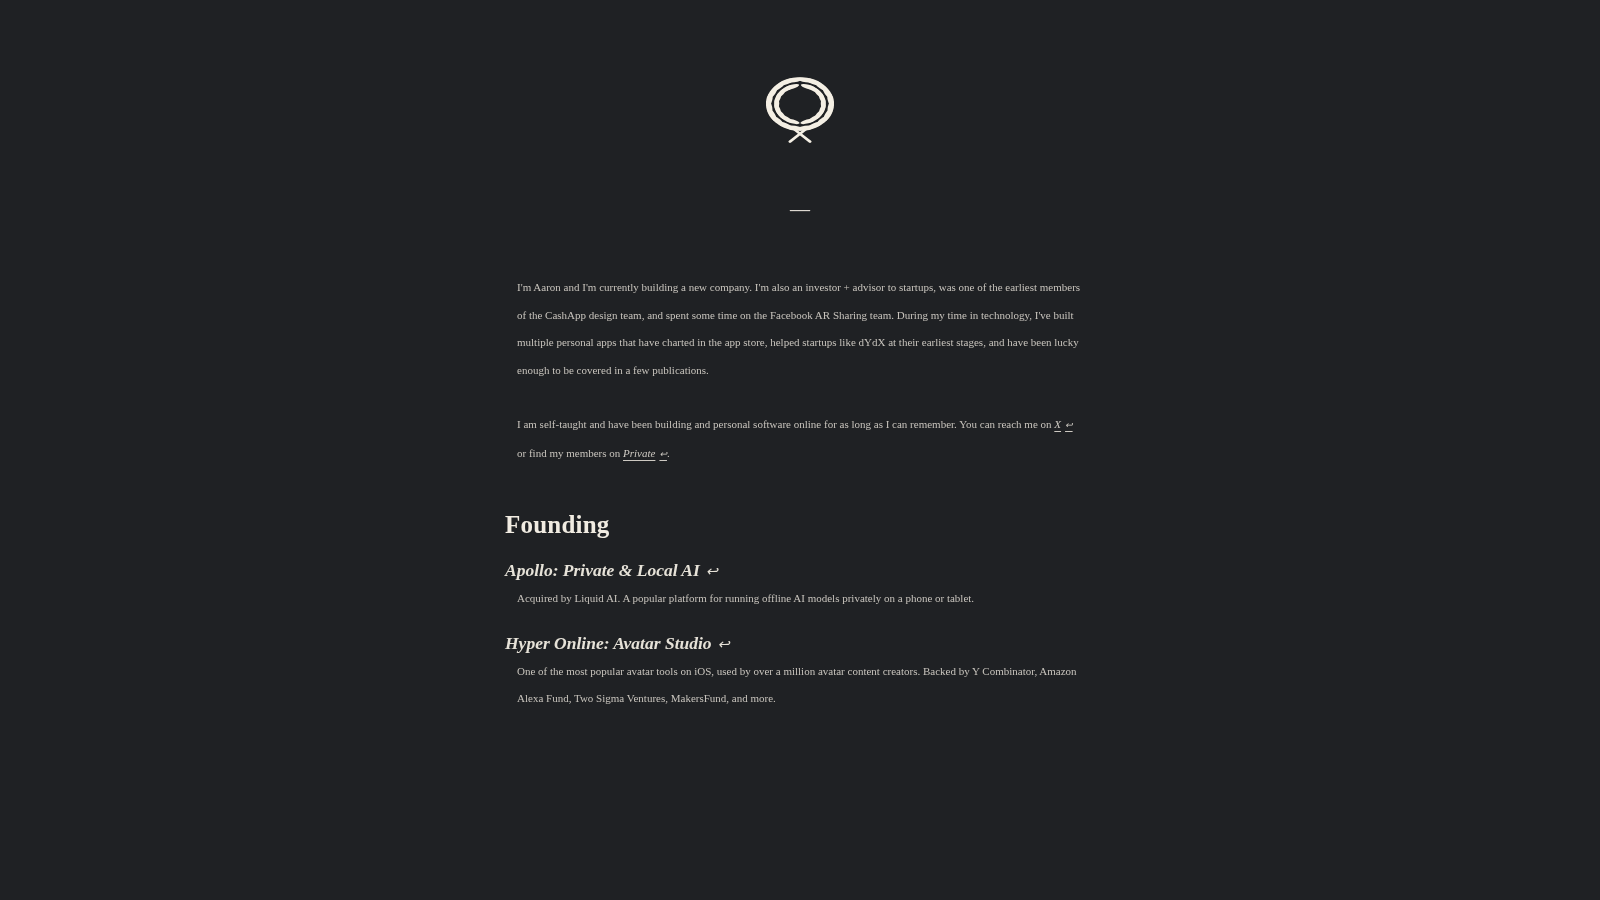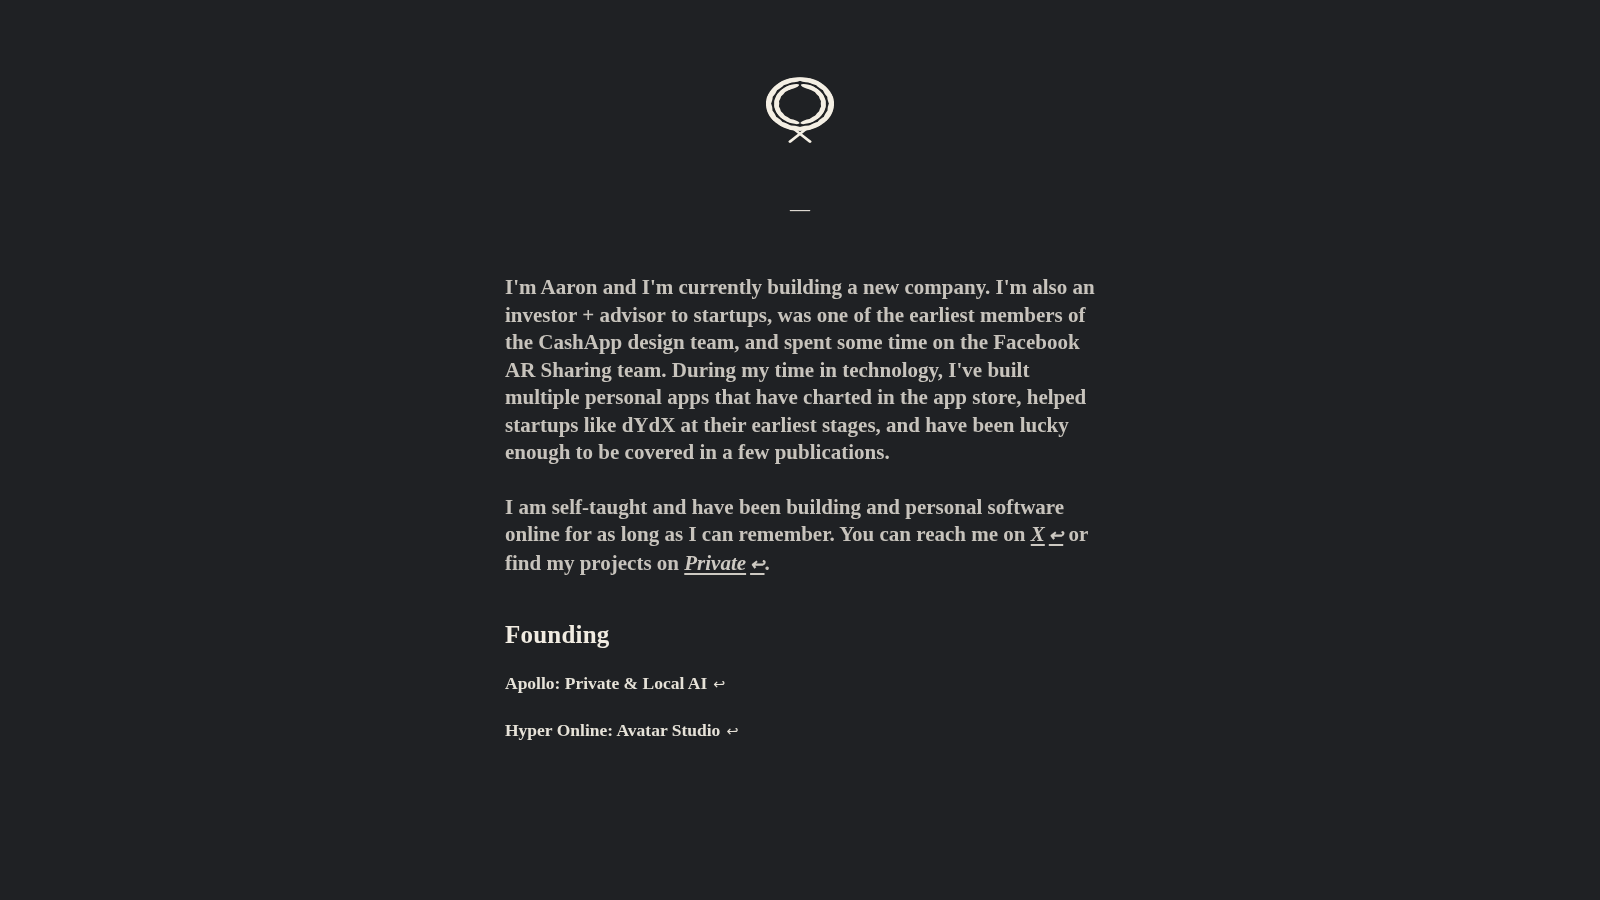--- a/index.html
+++ b/index.html
@@ -37,24 +37,24 @@
     font-size: 20px;
     line-height: 22px;
     color: #e9e4da;
     text-align: center;
     font-weight: 400;
   }
   main {
     margin-top: 0;
   }
   p {
-    margin: 0;
-    font-size: 21px;
+    margin: 12px;
+    font-size: 11px;
     line-height: 27.5px;
-    font-weight: 700;
+    font-weight: 400;
     color: #c7c3bc;
   }
   .intro-paragraph {
     margin-top: 54px;
   }
   .contact-paragraph {
     margin-top: 27px;
   }
   .inline-link {
     color: #cdc9c2;
@@ -72,21 +72,22 @@
     font-size: 25px;
     line-height: 30px;
     font-weight: 700;
     color: #f1ece2;
     letter-spacing: 0.2px;
     font-family: Liberation Serif, serif;
   }
   .project-title {
     margin-top: 20px;
     font-size: 17.5px;
-    line-height: 26px;
+    line-height: 20px;
+    font-style: italic;
     font-weight: 700;
     color: #e6e2d8;
     cursor: pointer;
   }
   .project-title .link-arrow {
     margin-left: 6px;
     font-weight: 400;
   }
   .project-desc {
     margin-top: 4px;
@@ -129,27 +130,29 @@
         <use href="#branch-right" transform="translate(100,0) scale(-1,1)"></use>
       </svg>
     </div>
     <div class="divider">—</div>
   </header>
 
   <main>
 
     <p class="intro-paragraph">I'm Aaron and I'm currently building a new company. I'm also an investor + advisor to startups, was one of the earliest members of the CashApp design team, and spent some time on the Facebook AR Sharing team. During my time in technology, I've built multiple personal apps that have charted in the app store, helped startups like dYdX at their earliest stages, and have been lucky enough to be covered in a few publications.</p>
 
-    <p class="contact-paragraph"><span>I am self-taught and have been building and personal software online for as long as I can remember. You can reach me on </span><a class="inline-link"><span>X</span><span class="link-arrow">↩</span></a><span> or find my projects on </span><a class="inline-link"><span>Private</span><span class="link-arrow">↩</span></a><span>.</span></p>
+    <p class="contact-paragraph"><span>I am self-taught and have been building and personal software online for as long as I can remember. You can reach me on </span><a class="inline-link"><span>X</span><span class="link-arrow">↩</span></a><span> or find my members on </span><a class="inline-link"><span>Private</span><span class="link-arrow">↩</span></a><span>.</span></p>
 
     <h2 class="section-heading">Founding</h2>
 
     <div>
       <div class="project-title"><span>Apollo: Private &amp; Local AI</span><span class="link-arrow">↩</span></div>
+      <p class="project-desc">Acquired by Liquid AI. A popular platform for running offline AI models privately on a phone or tablet.</p>
     </div>
 
     <div>
       <div class="project-title"><span>Hyper Online: Avatar Studio</span><span class="link-arrow">↩</span></div>
+      <p class="project-desc">One of the most popular avatar tools on iOS, used by over a million avatar content creators. Backed by Y Combinator, Amazon Alexa Fund, Two Sigma Ventures, MakersFund, and more.</p>
     </div>
 
   </main>
 
 </div>
 
 </body></html>

